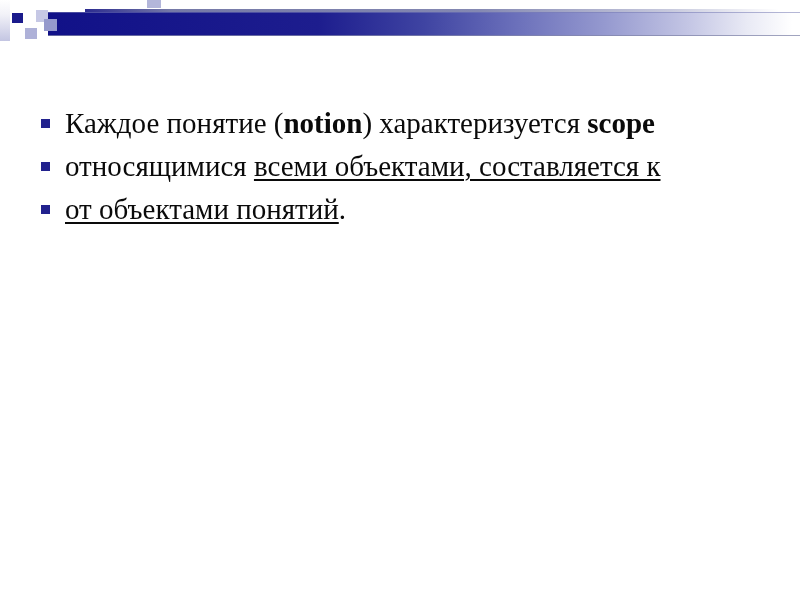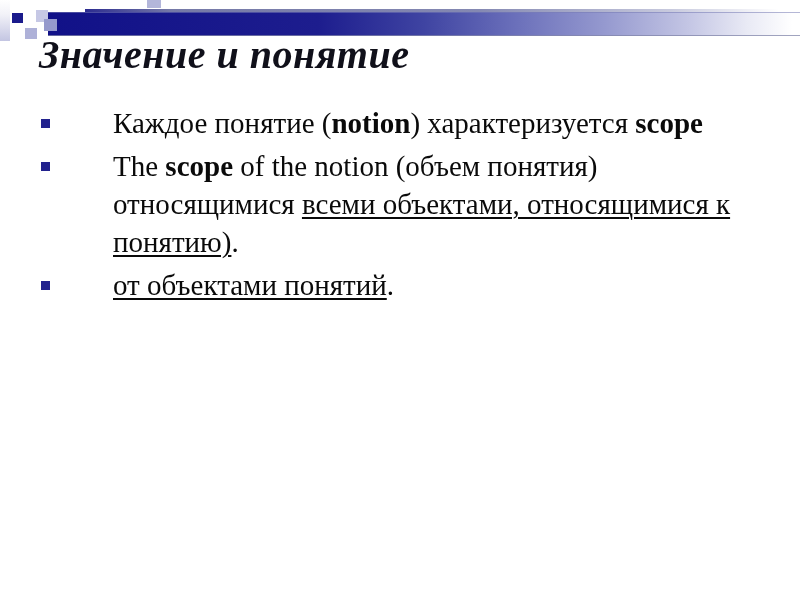--- a/index.html
+++ b/index.html
@@ -33,21 +33,21 @@
   .title{
     position:absolute;left:39px;top:31px;
     font-size:40px;font-weight:bold;font-style:italic;
     color:#10101a;letter-spacing:0.5px;white-space:nowrap;
   }
   
   .body-text{
     position:absolute;left:41px;top:104px;width:740px;
     font-size:29px;color:#0a0a0a;
   }
-  .bullet{display:flex;align-items:flex-start;margin-bottom:5px;gap:48px;}
+  .bullet{display:flex;align-items:flex-start;margin-bottom:5px;}
   .marker{
     flex:0 0 9px;width:9px;height:9px;background:#22228e;
     margin:15px 15px 0 0;
   }
   .lines{flex:1 1 auto;min-width:0;}
   .line{line-height:38px;white-space:nowrap;}
   .line .b{font-weight:bold;}
   .line .u{text-decoration:underline;text-decoration-thickness:1.5px;text-underline-offset:3px;}
 </style>
 </head>
@@ -59,37 +59,34 @@
     <div class="deco vbar"></div>
     <div class="deco thinline"></div>
     <div class="deco mainbar"></div>
     <div class="sq sq-navy"></div>
     <div class="sq sq-light"></div>
     <div class="sq sq-med"></div>
     <div class="sq sq-medlight"></div>
     <div class="sq sq-top"></div>
   </div>
 
-  <div class="title">Значение и понятие</div>
 
   <div class="body-text">
 
     <div class="bullet">
       <span class="marker"></span>
       <div class="lines">
         <div class="line"><span>Каждое понятие (</span><span class="b">notion</span><span>) характеризуется </span><span class="b">scope</span></div>
       </div>
     </div>
 
     <div class="bullet">
       <span class="marker"></span>
       <div class="lines">
-        <div class="line"><span>The </span><span class="b">scope</span><span> of the notion (объем понятия)</span></div>
-        <div class="line"><span>относящимися </span><span class="u">всеми объектами, относящимися к</span></div>
-        <div class="line"><span class="u">понятию)</span><span>.</span></div>
+        <div class="line"><span>относящимися </span><span class="u">всеми объектами, составляется к</span></div>
       </div>
     </div>
 
     <div class="bullet">
       <span class="marker"></span>
       <div class="lines">
         <div class="line"><span class="u">от объектами понятий</span><span>.</span></div>
       </div>
     </div>
 

